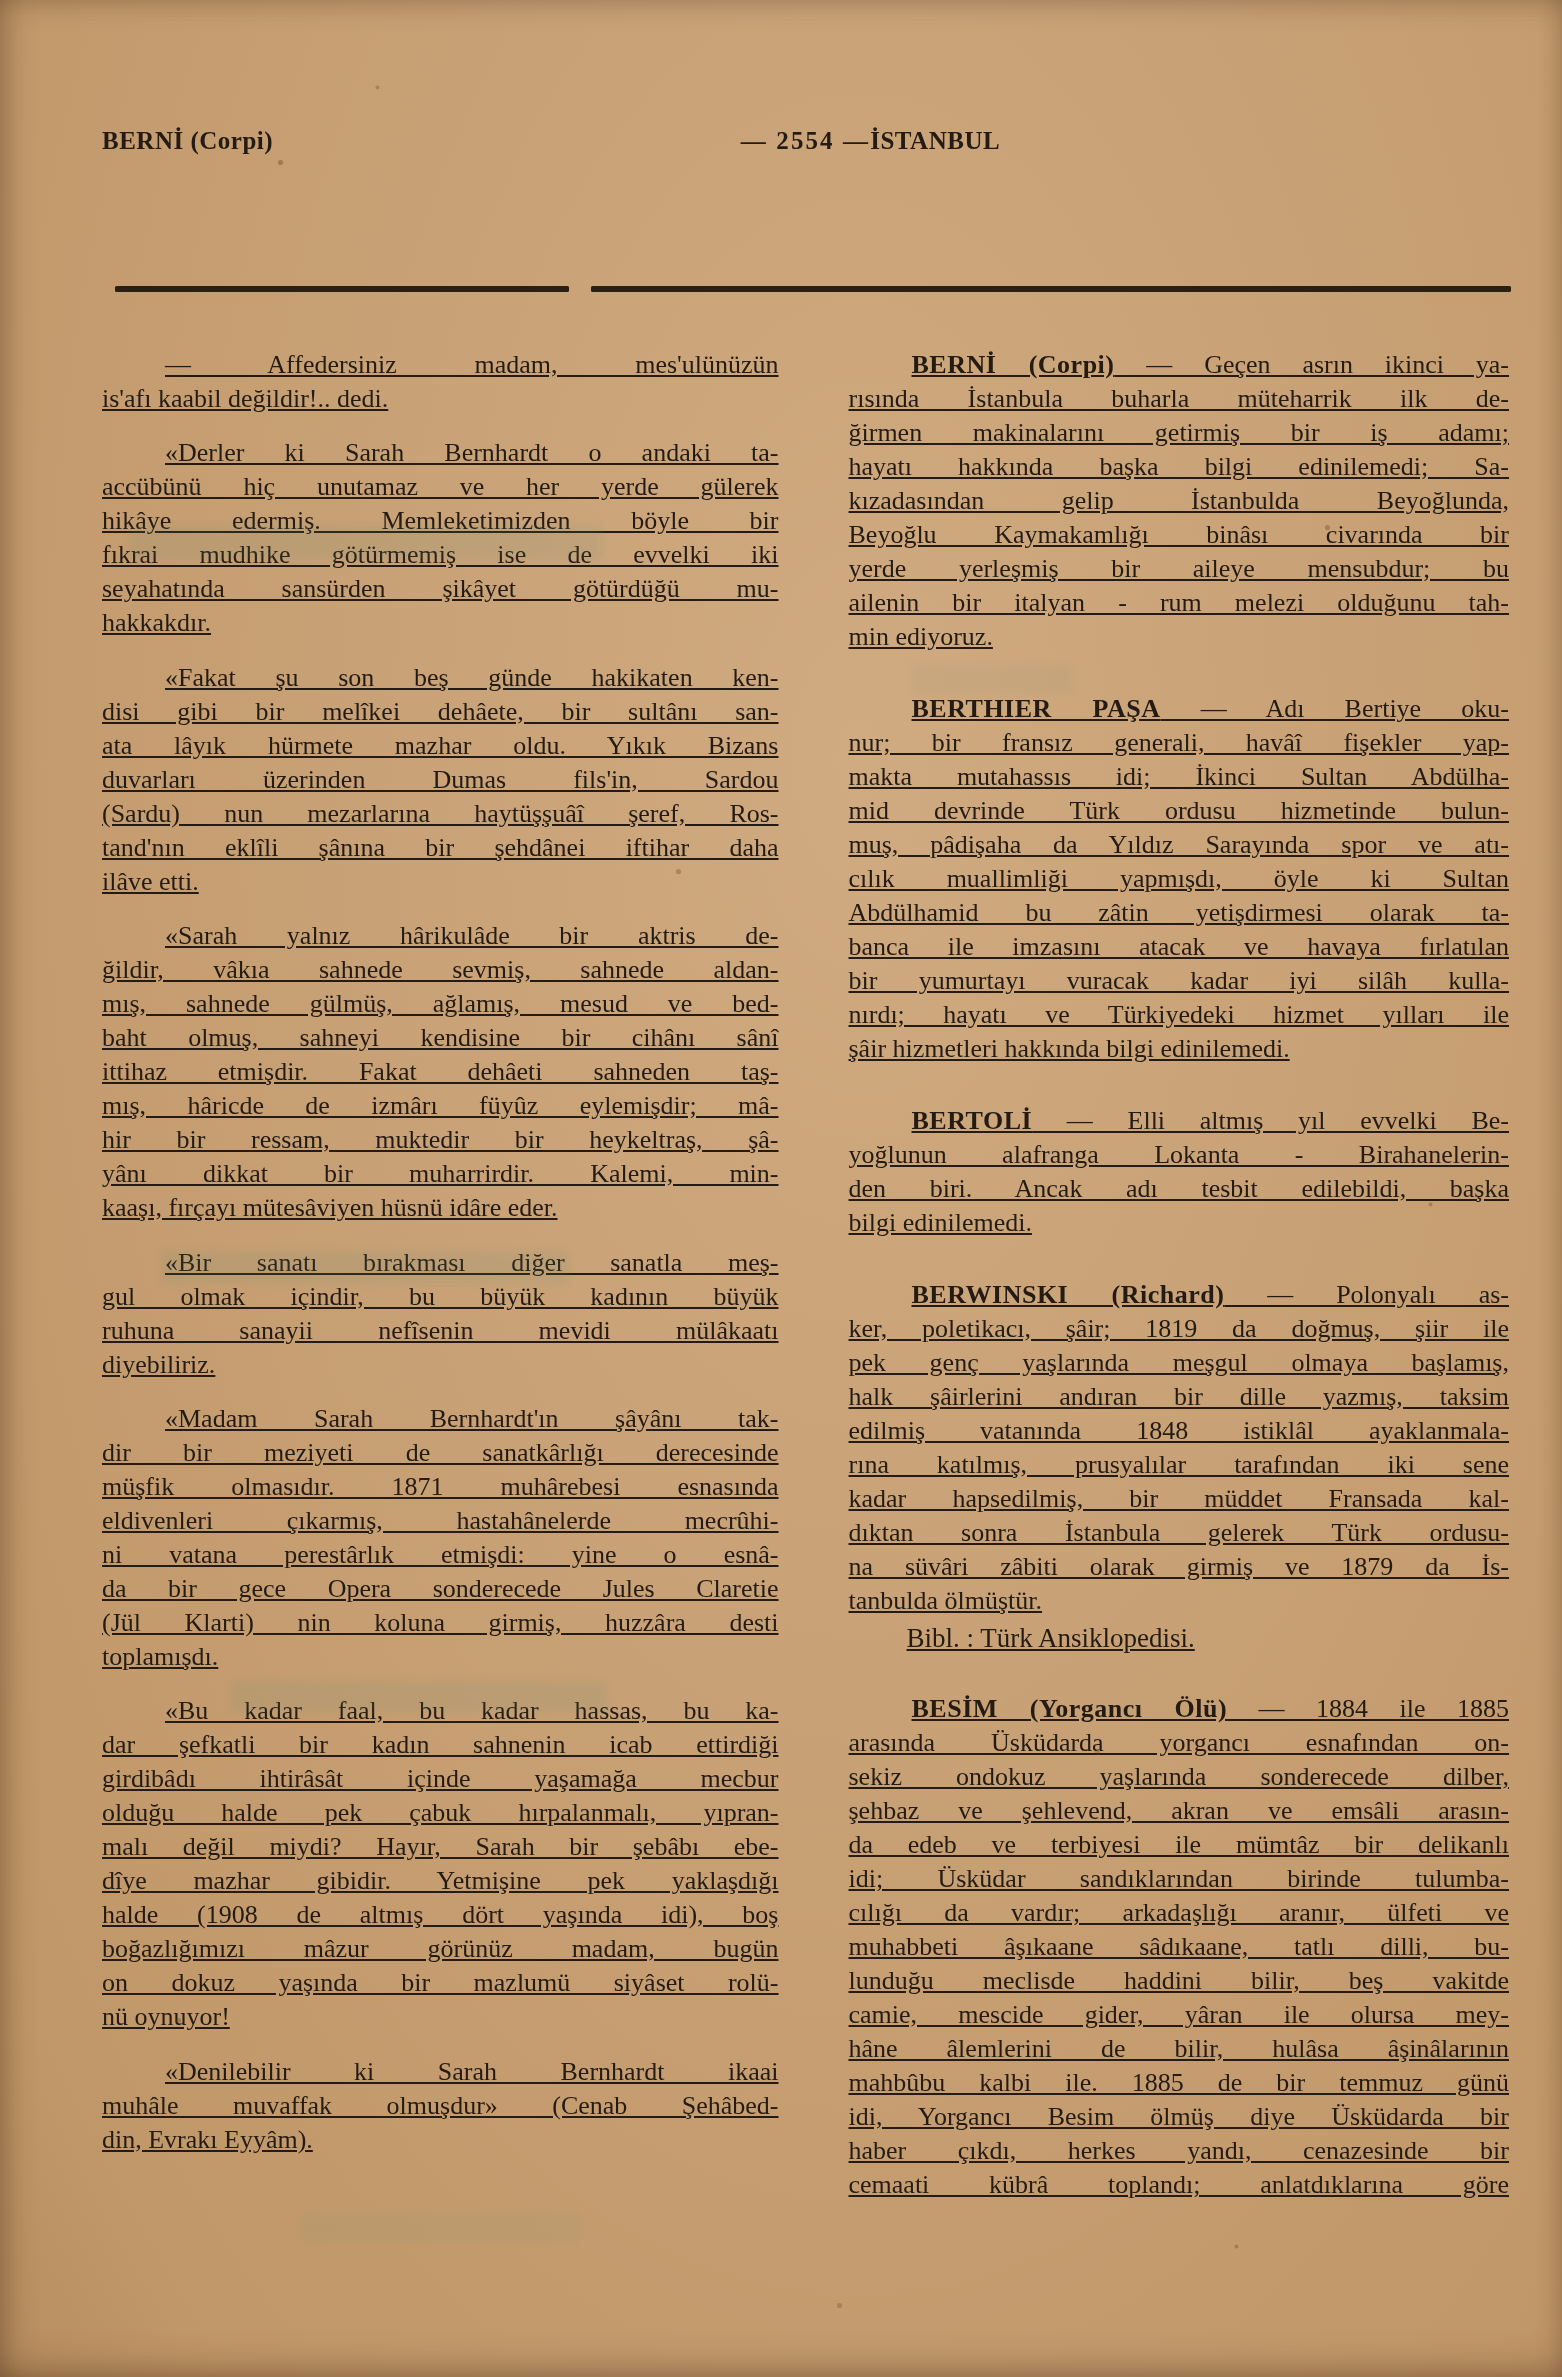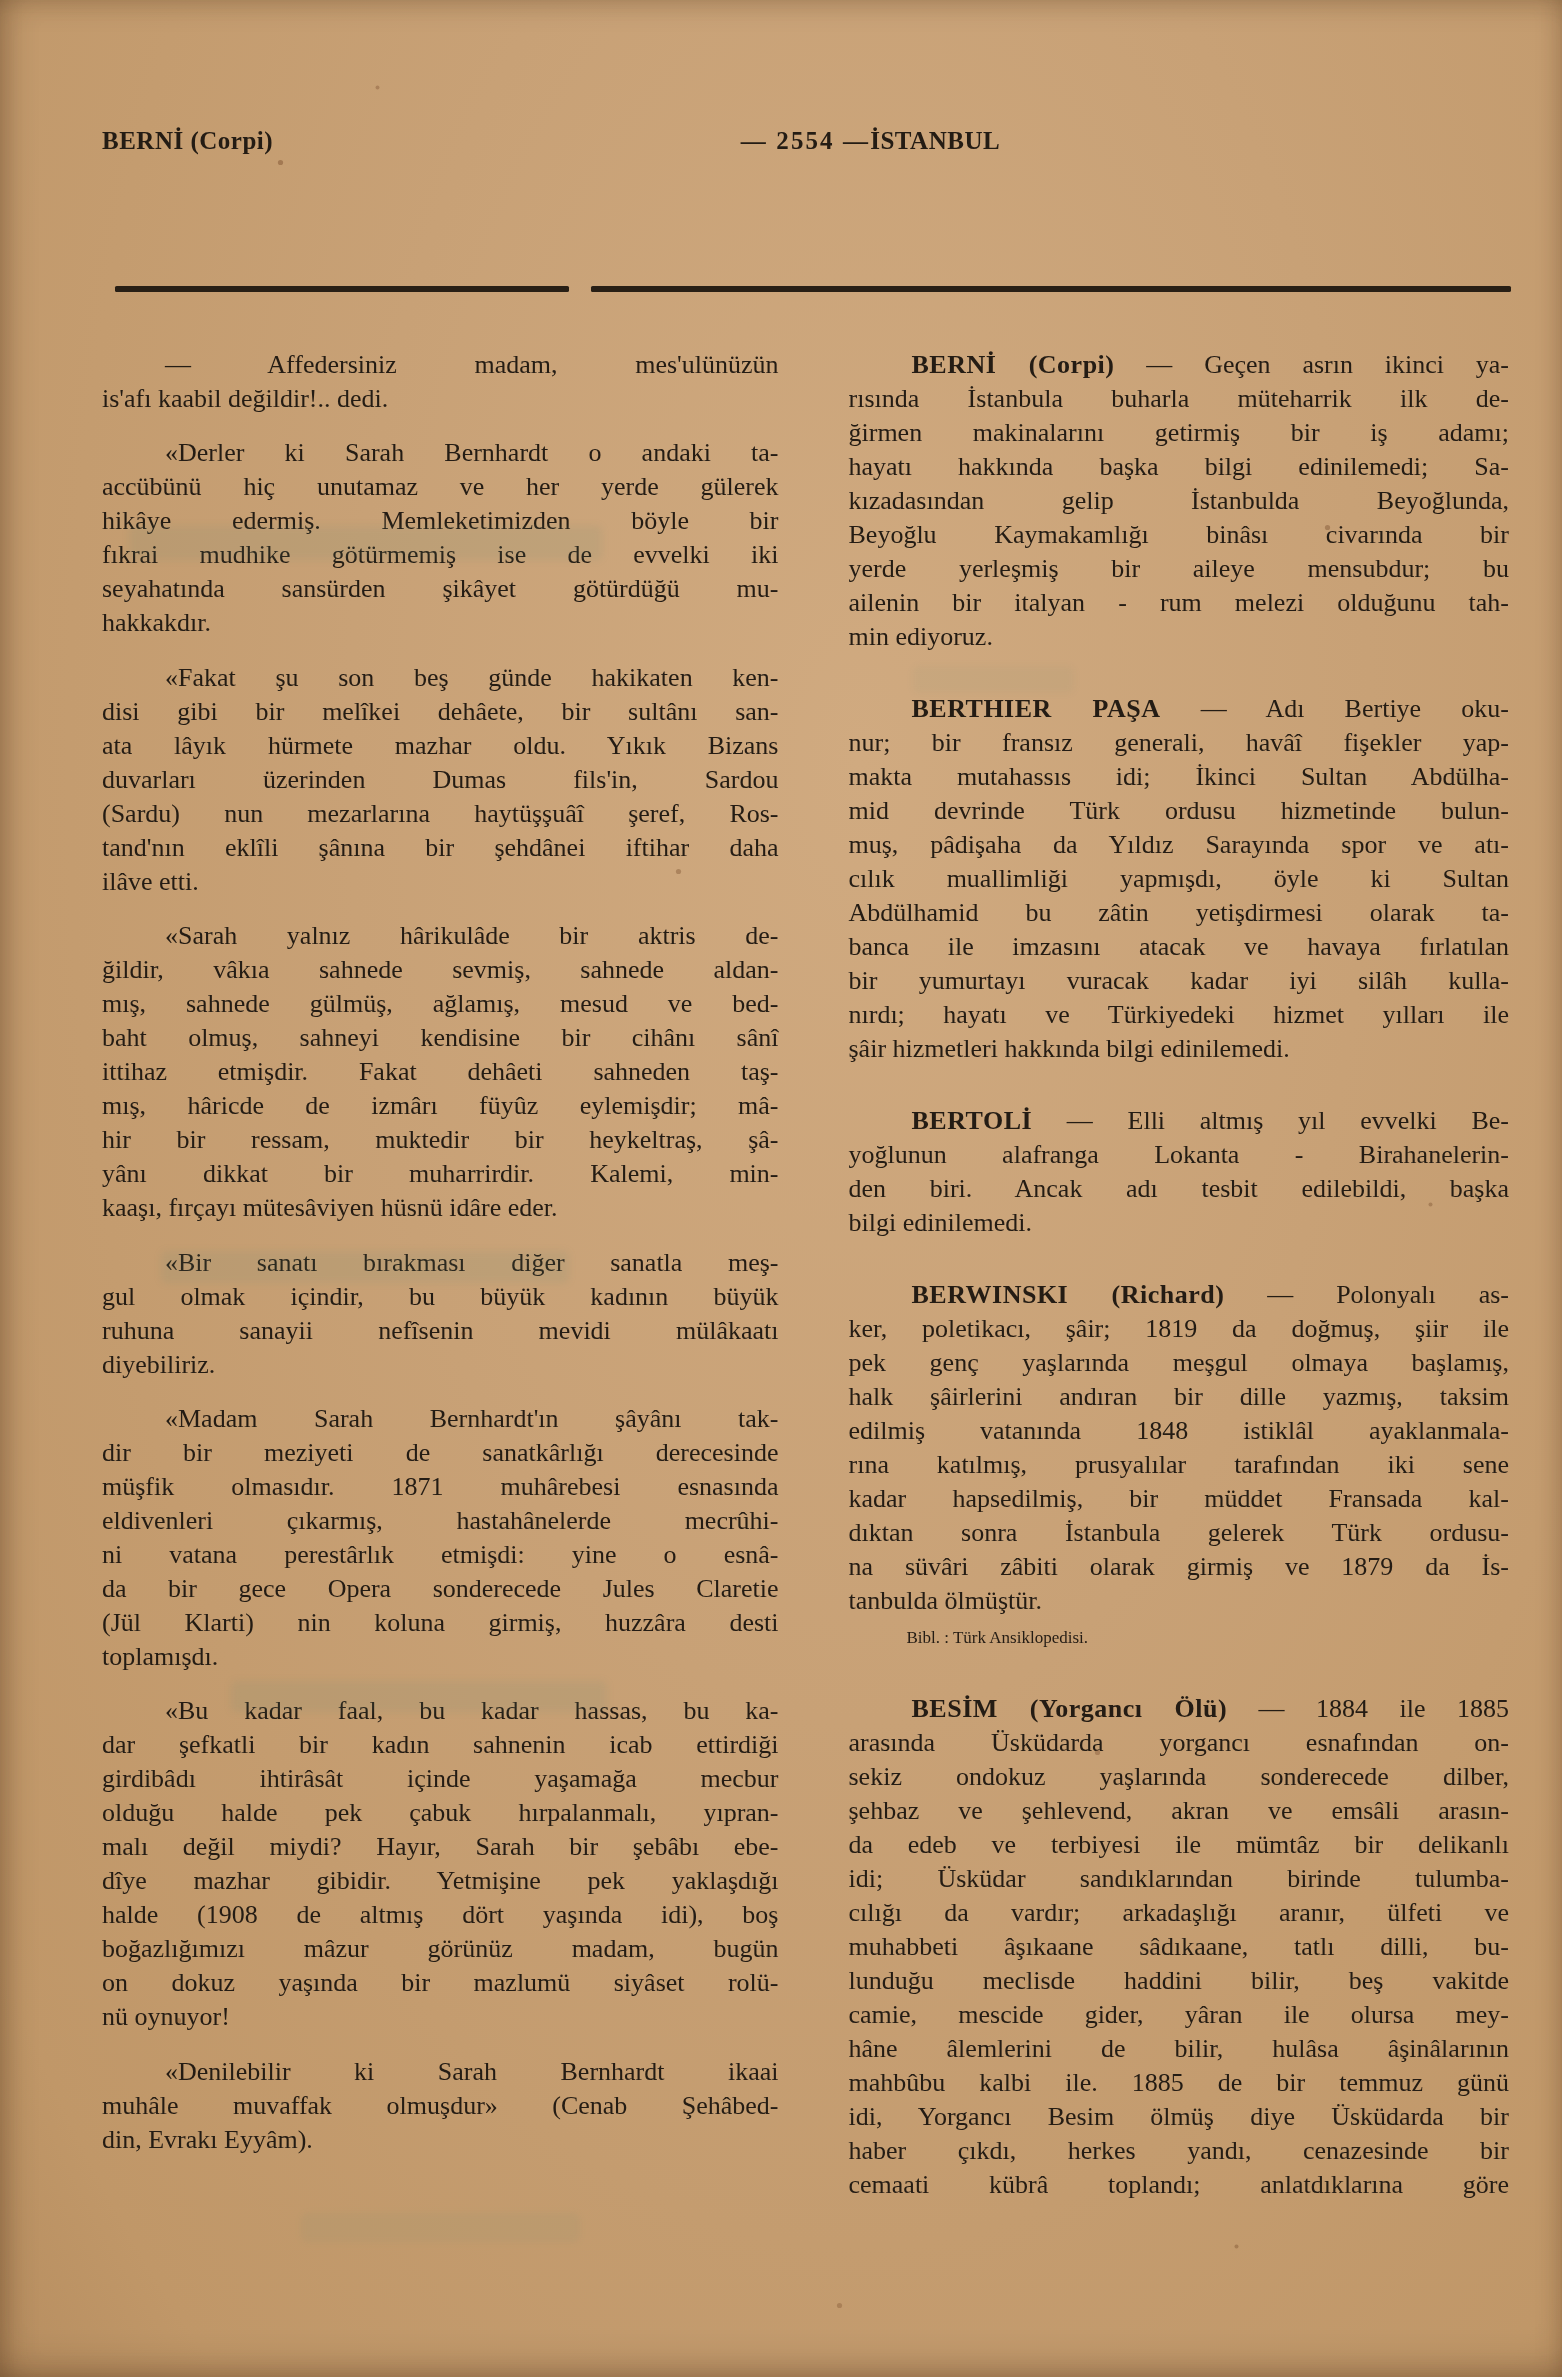--- a/index.html
+++ b/index.html
@@ -24,31 +24,31 @@
   }
   .hdr.left{flex:1;text-align:left;}
   .hdr.center{flex:0 0 auto;text-align:center;font-weight:700;letter-spacing:2.1px;}
   .hdr.right{flex:1;}
   
   .rule{position:absolute;top:286px;height:6.4px;background:#281f15;border-radius:1.6px;}
   .rule-left{left:115px;width:454px;}
   .rule-right{left:591px;width:920px;}
   
   .columns{position:absolute;left:102px;top:348px;width:1407px;display:flex;gap:70px;}
-  .column{font-size:26px;line-height:34px;}
+  .column{font-size:26px;line-height:34px;text-decoration:underline;}
   .col-left{width:677px;}
   .col-right{width:661px;}
   .block{margin:0 0 20.4px 0;}
   .block.entry{margin-bottom:38px;}
   .block:last-child{margin-bottom:0;}
   .line{text-align:justify;text-align-last:justify;}
   .line.last{text-align-last:left;}
   .line.first{text-indent:63px;}
   .line b{font-weight:700;letter-spacing:0.5px;}
-  .line.bibl{font-size:17px;line-height:32px;text-align-last:left;text-indent:58px;margin-top:4.3px;}
+  .line.bibl{font-size:27px;line-height:32px;text-align-last:left;text-indent:58px;margin-top:4.3px;}
   
   .smudge{position:absolute;background:rgba(104,138,118,.12);filter:blur(3.8px);border-radius:5.4px;pointer-events:none;}
   .sm1{left:129px;top:526px;width:473px;height:34px;}
   .sm2{left:161px;top:1251px;width:408px;height:32px;}
   .sm3{left:231px;top:1681px;width:376px;height:31px;}
   .sm4{left:913px;top:666px;width:161px;height:27px;opacity:.6;}
   .sm5{left:301px;top:2213px;width:279px;height:29px;opacity:.7;}
   
   .specks{position:absolute;left:0;top:0;width:3.2px;height:3.2px;border-radius:50%;background:transparent;pointer-events:none;
     box-shadow:

